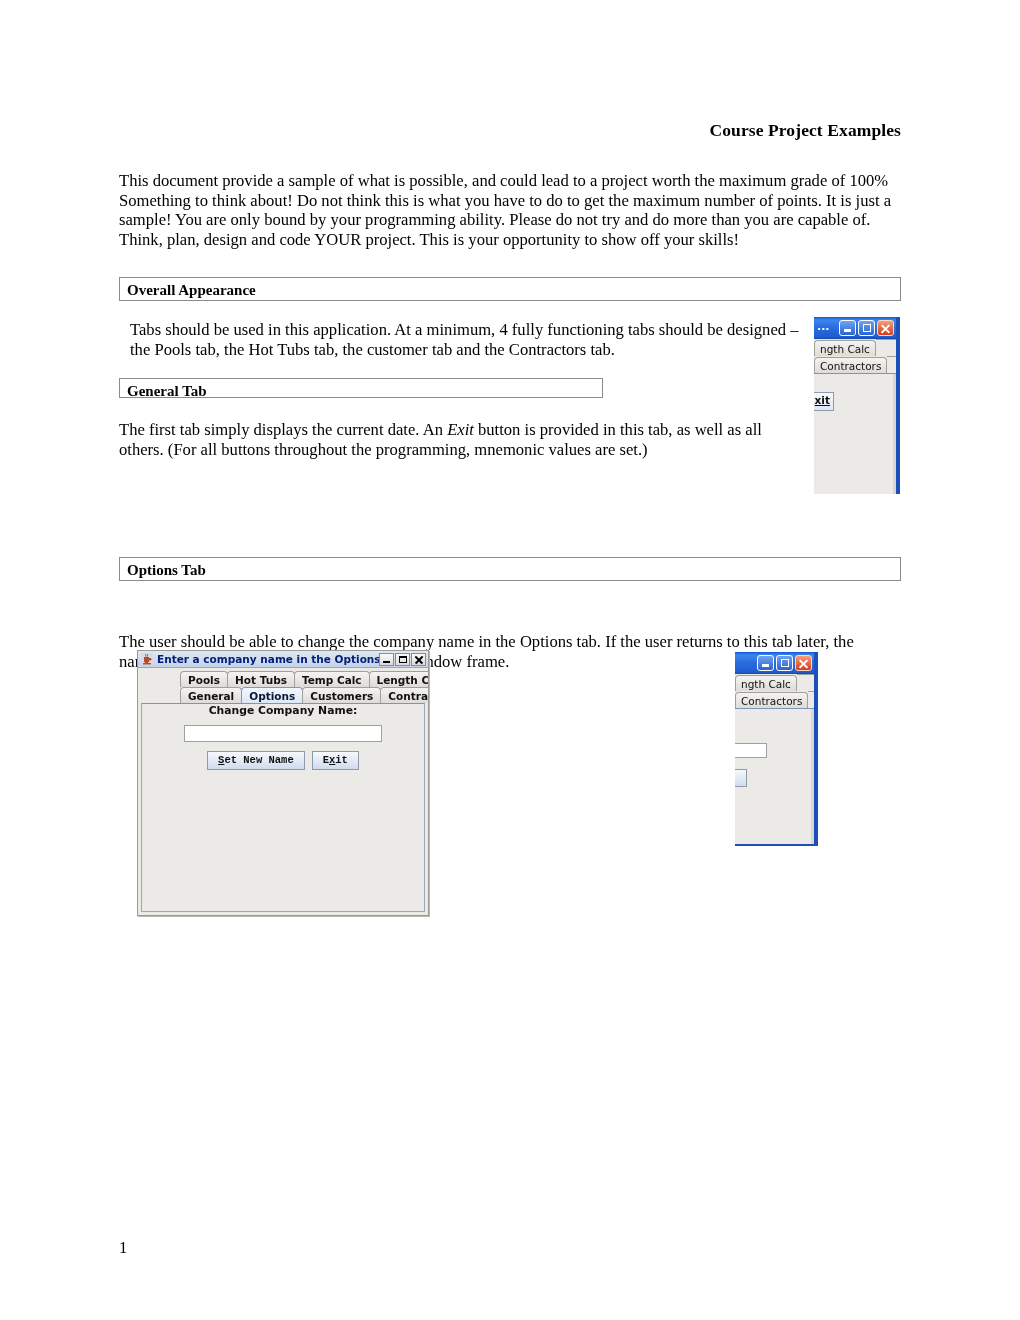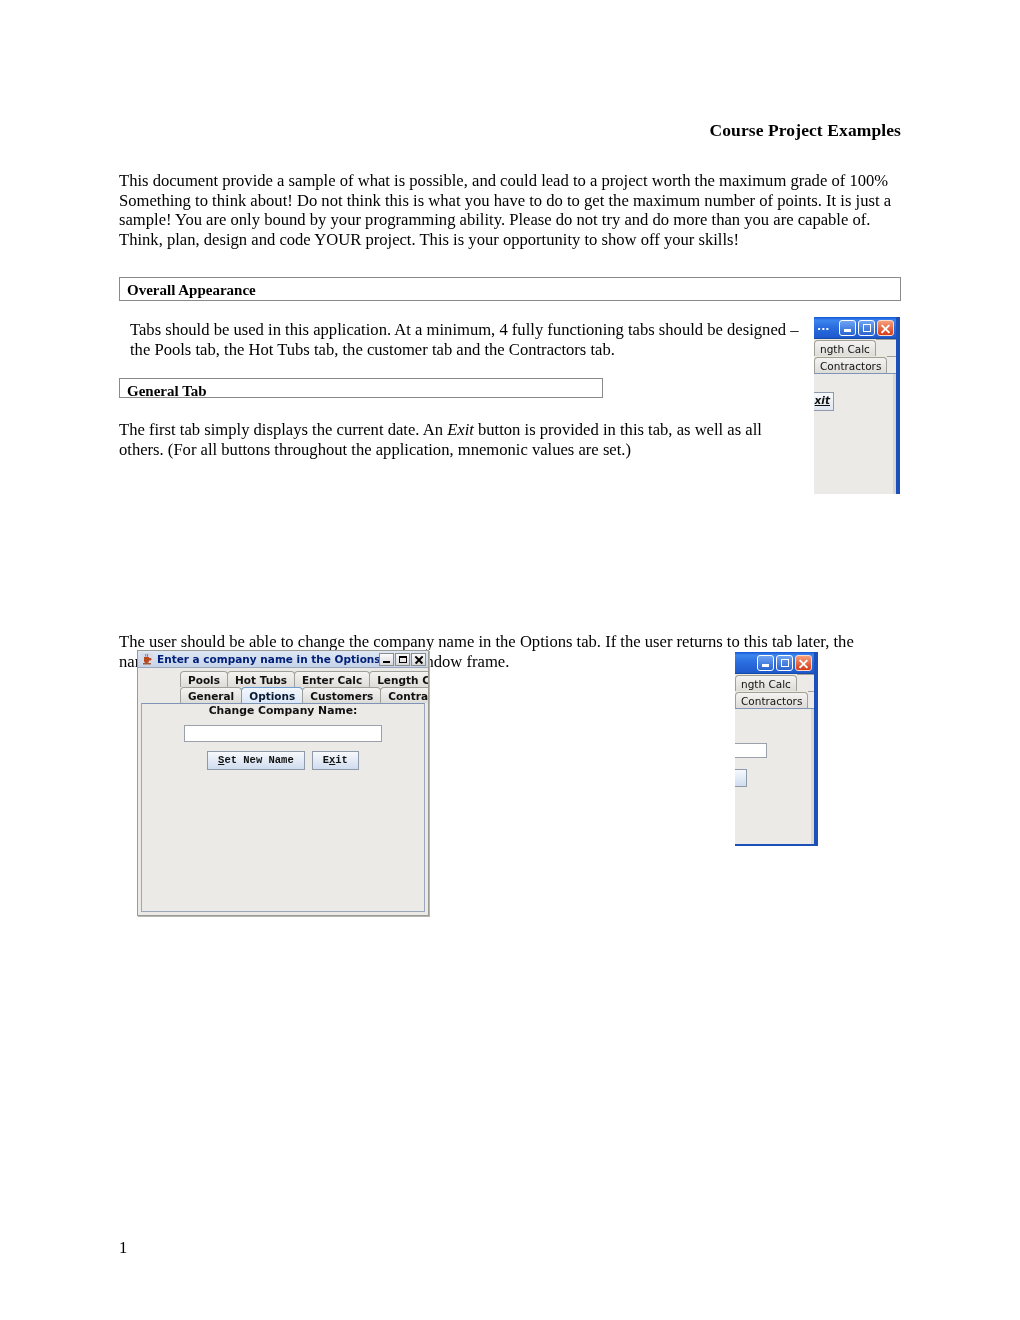--- a/index.html
+++ b/index.html
@@ -341,22 +341,25 @@
   <div class="intro-para">This document provide a sample of what is possible, and could lead to a project worth the maximum grade of 100% Something to think about! Do not think this is what you have to do to get the maximum number of points.  It is just a sample!  You are only bound by your programming ability.  Please do not try and do more than you are capable of.  Think, plan, design and code YOUR project. This is your opportunity to show off your skills!</div>
 
   <div class="sec-box sec-overall">
     <span>Overall Appearance</span>
   </div>
   <div class="body-para p-tabs">Tabs should be used in this application. At a minimum, 4 fully functioning tabs should be designed – the Pools tab, the Hot Tubs tab, the customer tab and the Contractors tab.</div>
 
   <div class="sec-box sec-general">
     <span>General Tab</span>
   </div>
-  <div class="body-para p-general"><span>The first tab simply displays the current date.  An </span><em class="it">Exit</em><span> button is provided in this tab, as well as all others.  (For all buttons throughout the application, mnemonic values are set.)</span></div>
-
+  <div class="body-para p-general"><span>The first tab simply displays the current date.  An </span><em class="it">Exit</em><span> button is provided in this tab, as well as all others.  (For all buttons throughout the programming, mnemonic values are set.)</span></div>
+
+  <div class="sec-box sec-options">
+    <span>Options Tab</span>
+  </div>
   <div class="body-para p-options">The user should be able to change the company name in the Options tab.  If the user returns to this tab later, the name should be displayed in the title of the window frame.</div>
 
   <div class="page-num">1</div>
 
   <div class="jwin jwin-clip jwin-a">
     <div class="xp-title">
       <span class="xp-title-text">...</span>
       <div class="xp-btns">
         <div class="xp-btn xp-min">
             <i></i>
@@ -371,21 +374,21 @@
       </div>
     </div>
     <div class="clip-tabrow">
       <div class="clip-tab">ngth Calc</div>
       <div class="clip-spacer"></div>
     </div>
     <div class="clip-tabrow">
       <div class="clip-tab">Contractors</div>
       <div class="clip-spacer"></div>
     </div>
-    <div class="clip-body" style="height:120px;font-style:italic;">
+    <div class="clip-body" style="height:120px;">
       <div class="clip-exit-btn"><span class="mnem">xit</span></div>
       <div class="clip-inner-right"></div>
     </div>
   </div>
 
   <div class="jwin jwin-main">
 
     <div class="titlebar">
       <span class="java-ico">
         <svg width="12" height="12" viewBox="0 0 12 12">
@@ -409,21 +412,21 @@
             <i class="a"></i>
             <i class="b"></i>
           </div>
       </div>
     </div>
 
     <div class="tabpane">
       <div class="tabrow">
         <div class="jtab">Pools</div>
         <div class="jtab">Hot Tubs</div>
-        <div class="jtab">Enter Calc</div>
+        <div class="jtab">Temp Calc</div>
         <div class="jtab">Length Calc</div>
       </div>
       <div class="tabrow">
         <div class="jtab">General</div>
         <div class="jtab sel">Options</div>
         <div class="jtab">Customers</div>
         <div class="jtab">Contractors</div>
       </div>
 
       <div class="tab-content">

